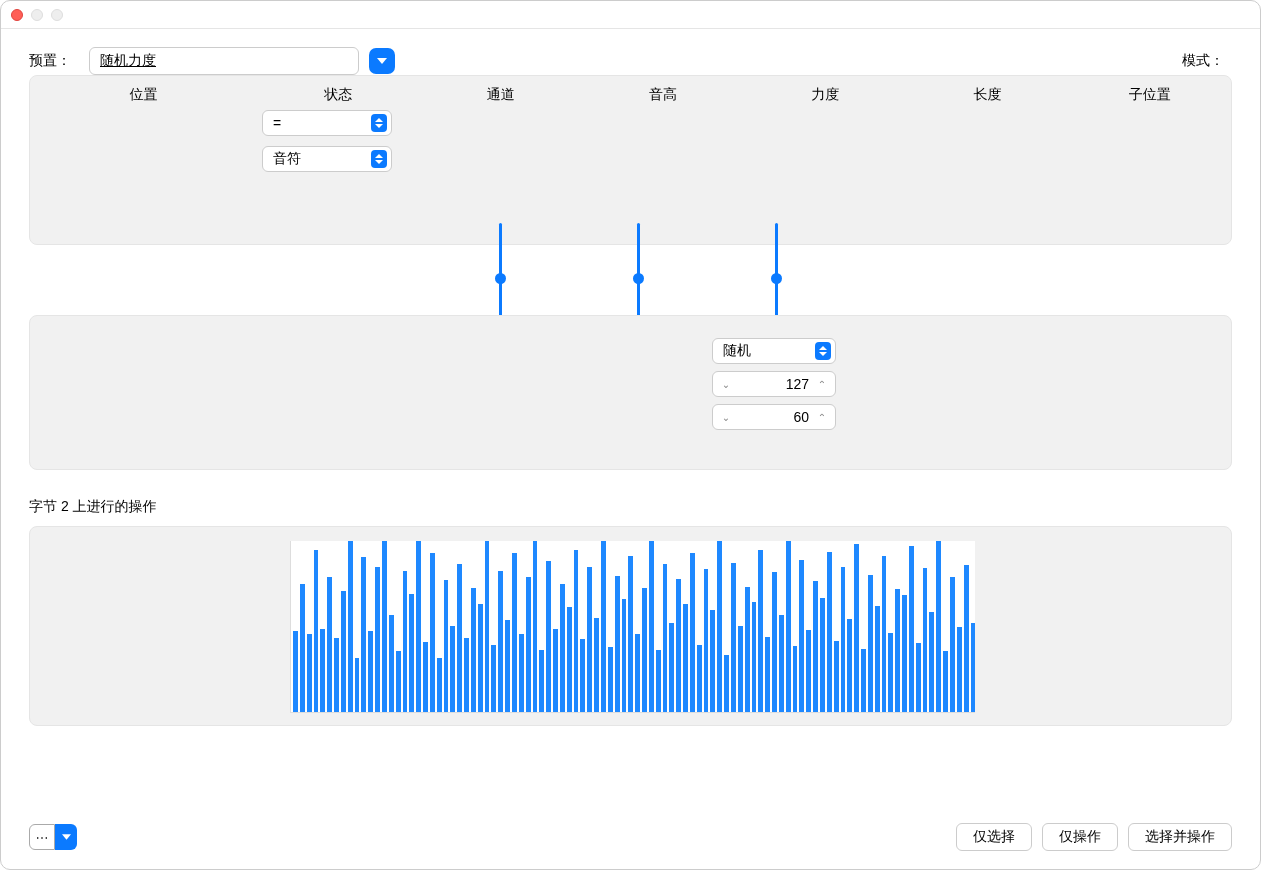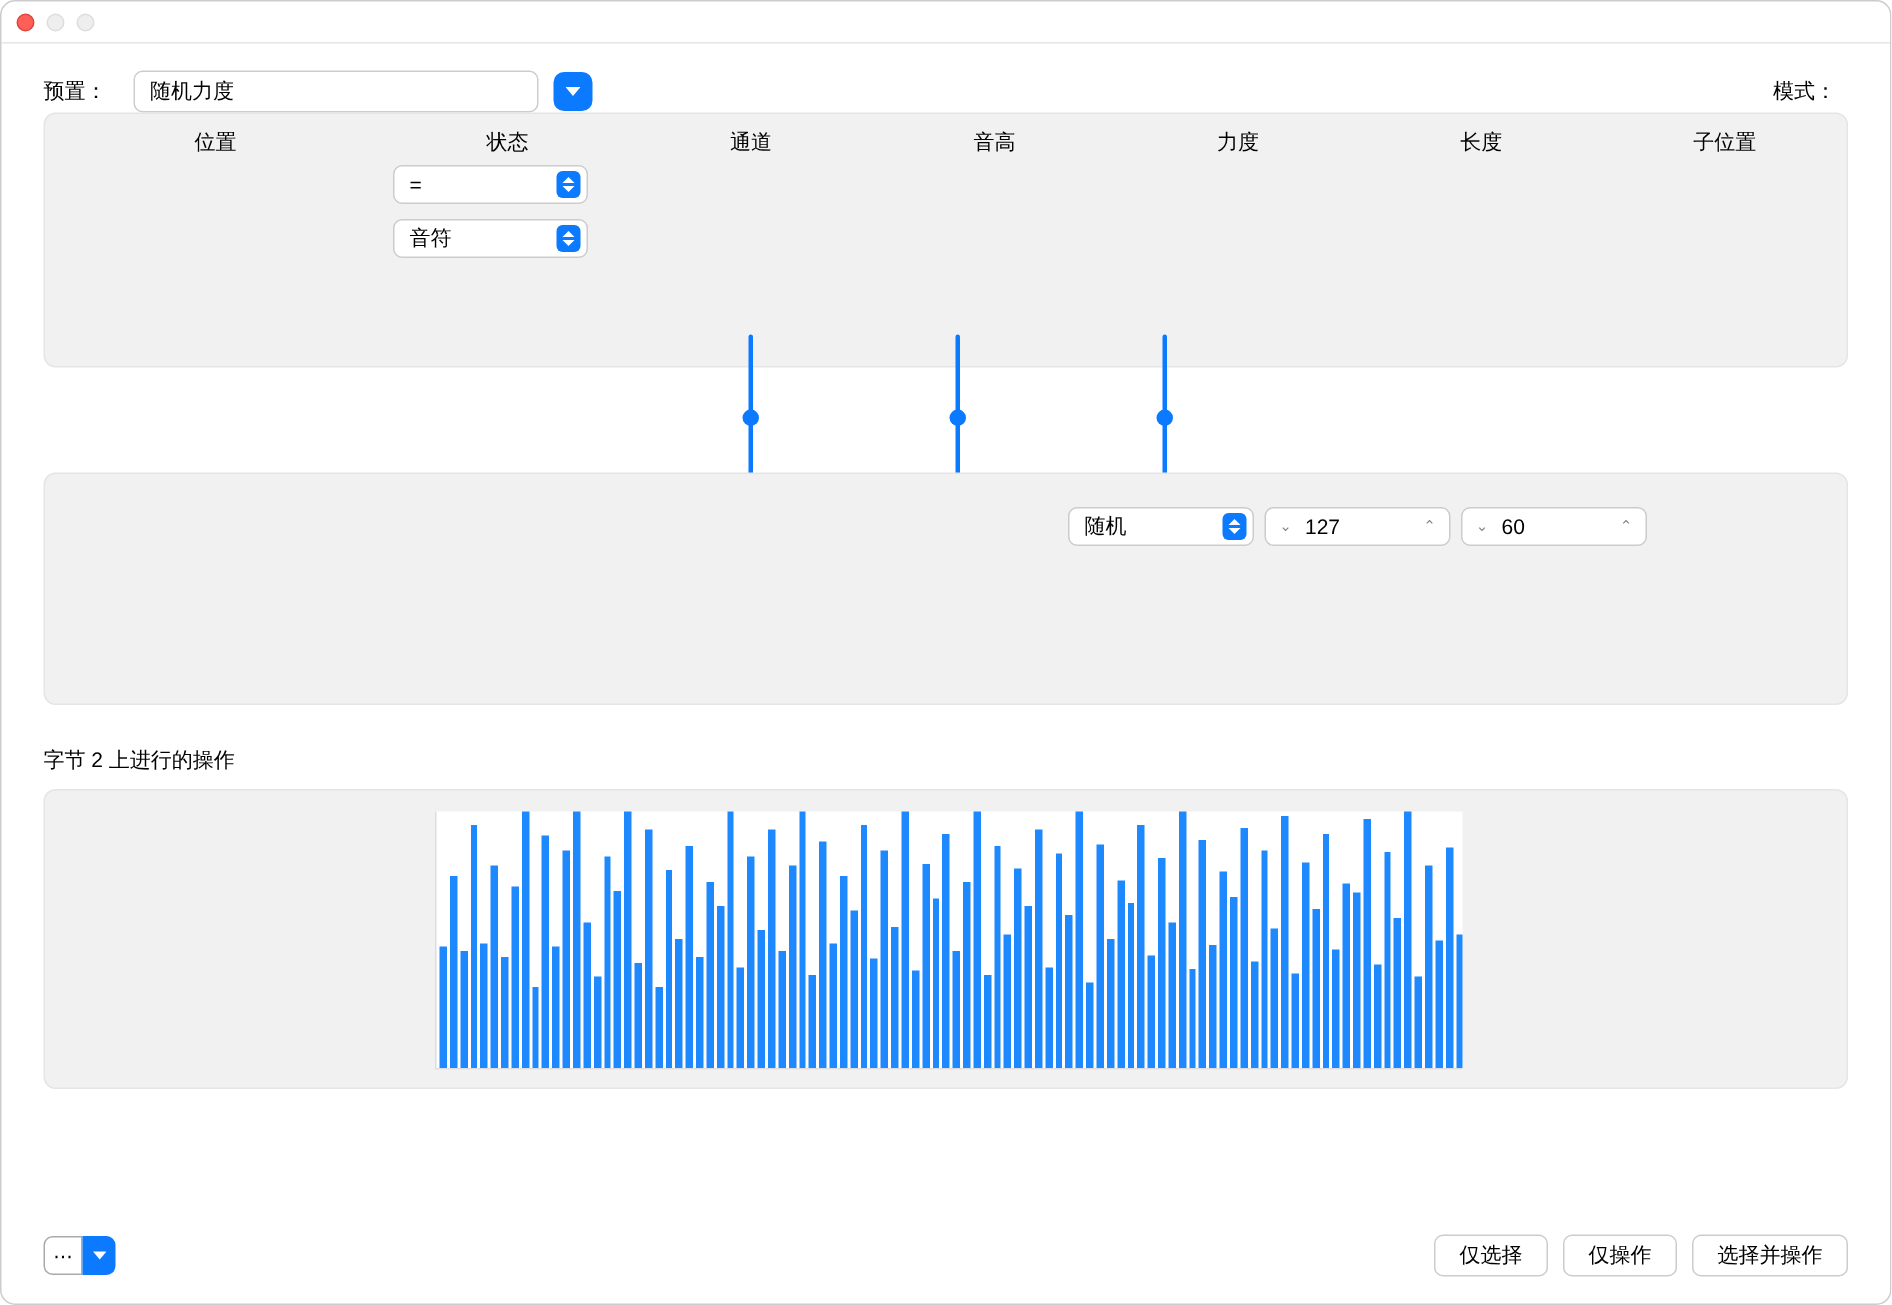--- a/index.html
+++ b/index.html
@@ -10,21 +10,21 @@
 .dot { width: 12px; height: 12px; border-radius: 50%; }
 .dot-close { background: #ff5f57; border: 0.5px solid #e0443e; }
 .dot-min { background: #eee; border: 0.5px solid #ddd; }
 .dot-max { background: #eee; border: 0.5px solid #ddd; }
 .title-center { position: absolute; left: 0; right: 0; text-align: center; font-size: 13px; color: #333; pointer-events: none; display:flex; align-items:center; justify-content:center; gap:6px; }
 .tiny-icon { width:12px; height:12px; border:1px solid #888; border-radius:2px; display:inline-block; }
 .content { padding: 18px 28px 18px 28px; }
 .row-top { display: flex; align-items: center; }
 .lbl { font-size: 14px; }
 .lbl-preset { width: 60px; }
-.preset-input { width: 270px; height: 28px; border: 1px solid #ccc; border-radius: 6px; padding: 0 10px; font-size: 14px; background:#fff; }
+.preset-input { width: 270px; height: 28px; border: 1px solid #ccc; border-radius: 6px; padding: 0 10px; font-size: 14px; background:#fff;text-decoration:underline; }
 .blue-dd { width: 26px; height: 26px; background: #0b7aff; border-radius: 7px; margin-left: 10px; display:flex; align-items:center; justify-content:center; }
 .blue-dd svg { fill:#fff; }
 .spacer { flex: 1; }
 .lbl-mode { margin-right: 8px; }
 .mode-select { width: 420px; height: 28px; border: 1px solid #ccc; border-radius: 6px; padding: 0 10px; font-size: 14px; background:#fff; display:flex; align-items:center; justify-content:space-between; }
 .arrow-dbl { width:16px; height:18px; background:#0b7aff; border-radius:4px; display:flex; flex-direction:column; align-items:center; justify-content:center; }
 .arrow-dbl .t { width:0; height:0; border-left:4px solid transparent; border-right:4px solid transparent; border-bottom:4px solid #fff; margin-bottom:2px; }
 .arrow-dbl .b { width:0; height:0; border-left:4px solid transparent; border-right:4px solid transparent; border-top:4px solid #fff; }
 .section-label { font-size: 14px; font-weight: 500; margin-top: 28px; margin-bottom: 10px; }
 .panel { background: #f1f1f1; border-radius: 8px; border:1px solid #e5e5e5; }
@@ -34,25 +34,25 @@
 .col.pos { flex:1.4; }
 .select-box { width: 130px; height: 26px; border:1px solid #ccc; border-radius:6px; background:#fff; display:flex; align-items:center; justify-content:space-between; padding:0 4px 0 10px; font-size:14px; }
 .status-selects { margin-top:6px; margin-left: 232px; display:flex; flex-direction:column; gap:10px; }
 .middle-gap { height: 70px; position: relative; }
 .slider-bar { position: absolute; width:3px; height:94px; background:#0b7aff; top:-22px; border-radius:2px; }
 .slider-knob { position:absolute; width:11px; height:11px; border-radius:50%; background:#0b7aff; top:28px; transform:translateX(-4px); }
 .sb1 { left: 470px; }
 .sb2 { left: 608px; }
 .sb3 { left: 746px; }
 .op-panel { height: 155px; position: relative; }
-.op-controls { position:absolute; left: 682px; top: 22px; display:flex; flex-direction:row; gap:7px; }
+.op-controls { position:absolute; left: 682px; top: 22px; display:flex; flex-direction:column; gap:7px; }
 .sel2 { width: 124px; height: 26px; }
 .stepper { width: 124px; height: 26px; border:1px solid #ccc; border-radius:6px; background:#fff; display:flex; align-items:center; }
 .step-btn { width:26px; height:100%; display:flex; align-items:center; justify-content:center; color:#888;}
-.step-val { flex:1; text-align:left; font-size:14px; }
+.step-val { flex:1; text-align:right; font-size:14px; }
 .section-label2 { font-size: 14px; font-weight: 500; margin-top: 28px; margin-bottom: 10px; }
 .chart-panel { height: 200px; padding: 14px 0; }
 .chart { margin-left: 260px; width: 685px; height: 172px; background:#fff; border-left:1px solid #ddd; border-bottom:1px solid #ddd; display:flex; align-items:flex-end; gap:2px; padding-left:2px; }
 .bar { width:5px; background:#1e88ff; }
 .footer { position:absolute; bottom:18px; left:28px; right:28px; display:flex; align-items:center; }
 .foot-left { display:flex; align-items:center; gap:0; }
 .foot-bubble { width:26px; height:26px; border:1px solid #aaa; border-radius:6px 0 0 6px; display:flex; align-items:center; justify-content:center; background:#fff;}
 .foot-dd { width:22px; height:26px; background:#0b7aff; border-radius:0 6px 6px 0; display:flex; align-items:center; justify-content:center; }
 .foot-dd svg { fill:#fff; }
 .btn { height:28px; padding: 0 16px; border:1px solid #ccc; border-radius:6px; background:#fff; font-size:14px; margin-left:10px; display:flex; align-items:center; }

